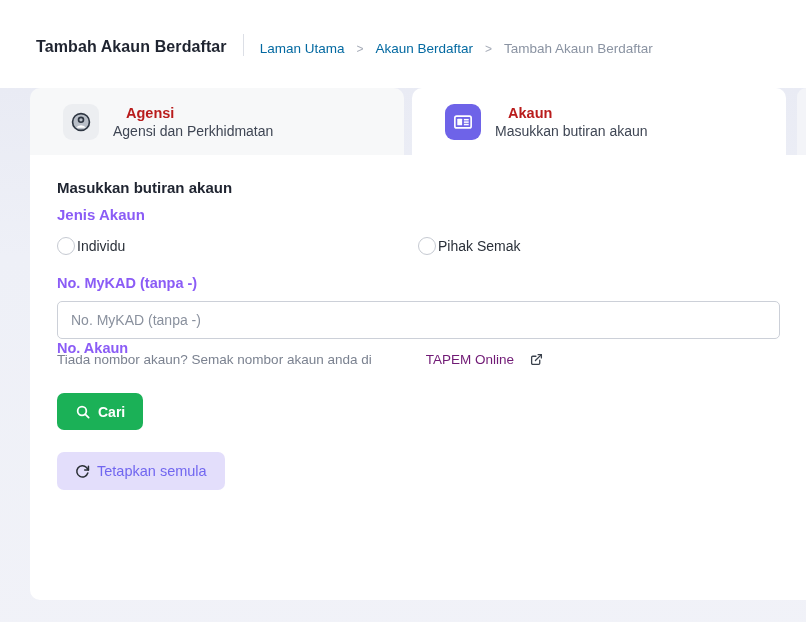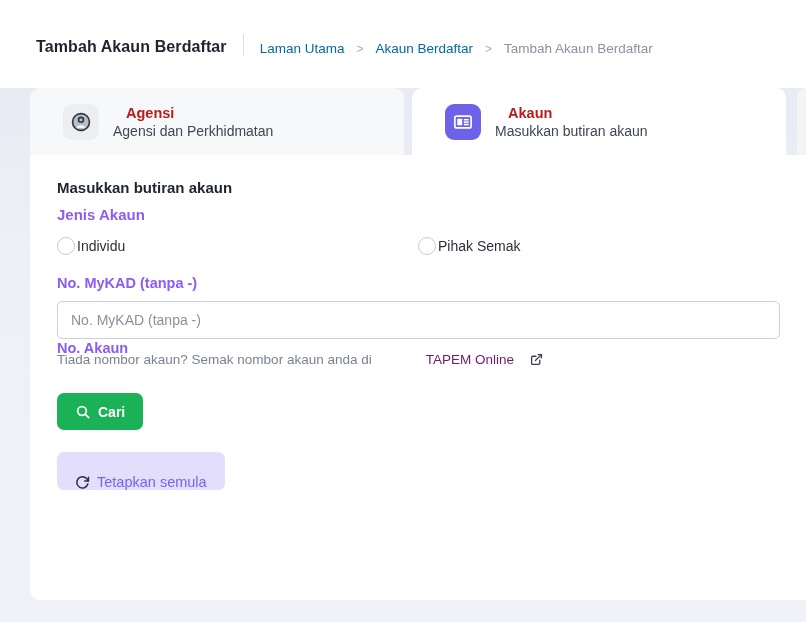--- a/index.html
+++ b/index.html
@@ -45,21 +45,21 @@
   .input-group .field-label { font-size:14.5px; }
   .text-input { display:block; width:723px; height:38px; margin-top:10px; border:1px solid #ccd0d8; border-radius:5px; padding:0 13px; font-size:14px; font-family:"Liberation Sans",sans-serif; color:#2a3039; outline:none; background:#fff; }
   .text-input::placeholder { color:#8a919e; }
 
   .helper { font-size:13.5px; color:#7b8290; margin-top:-8px; display:flex; align-items:center; gap:14px; }
   .helper-link { color:#701a75; text-decoration:none; cursor:pointer;margin-left:40px; }
   .ext-icon { display:inline-flex; margin-left:2px; }
 
   .btn { display:inline-flex; align-items:center; gap:7px; border:none; border-radius:7px; font-family:"Liberation Sans",sans-serif; font-size:14px; font-weight:700; cursor:pointer; }
   .btn-cari { background:#1bb157; color:#ffffff; height:37px; padding:0 18px; margin-top:26px; }
-  .btn-reset { background:#e3defb; color:#7166f0; height:38px; padding:0 18px; margin-top:22px; font-weight:400; font-size:14.5px;align-items:flex-end; }
+  .btn-reset { background:#e3defb; color:#7166f0; height:38px; padding:0 18px; margin-top:22px; font-weight:400; font-size:14.5px; }
   .btn-row { display:flex; flex-direction:column; align-items:flex-start; }
 </style>
 </head>
 <body>
 
 <div class="header">
   <div class="page-title">Tambah Akaun Berdaftar</div>
   <div class="hdr-divider"></div>
   <div class="breadcrumb">
     <span class="crumb">Laman Utama</span>

